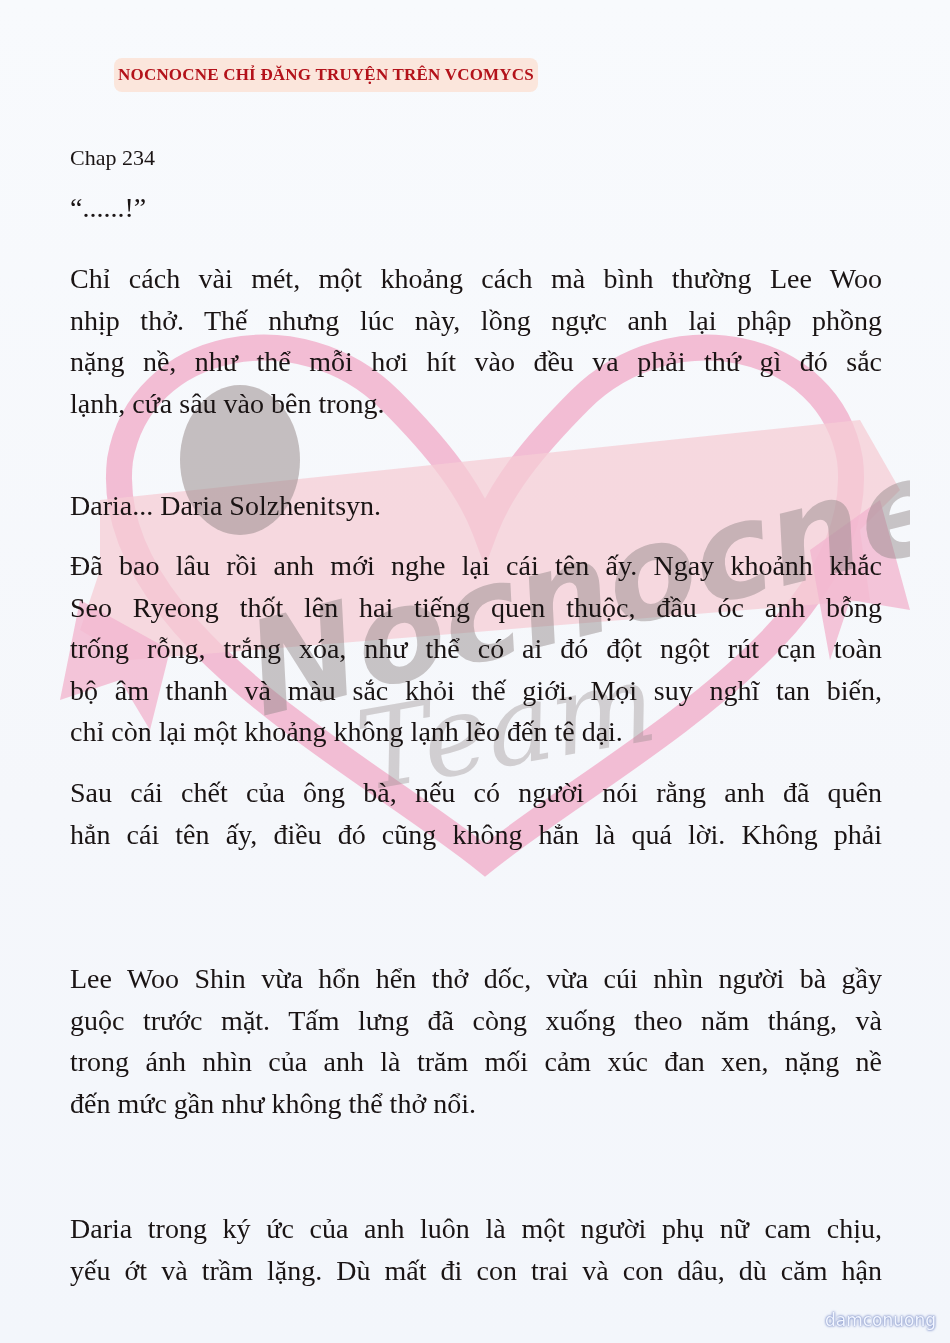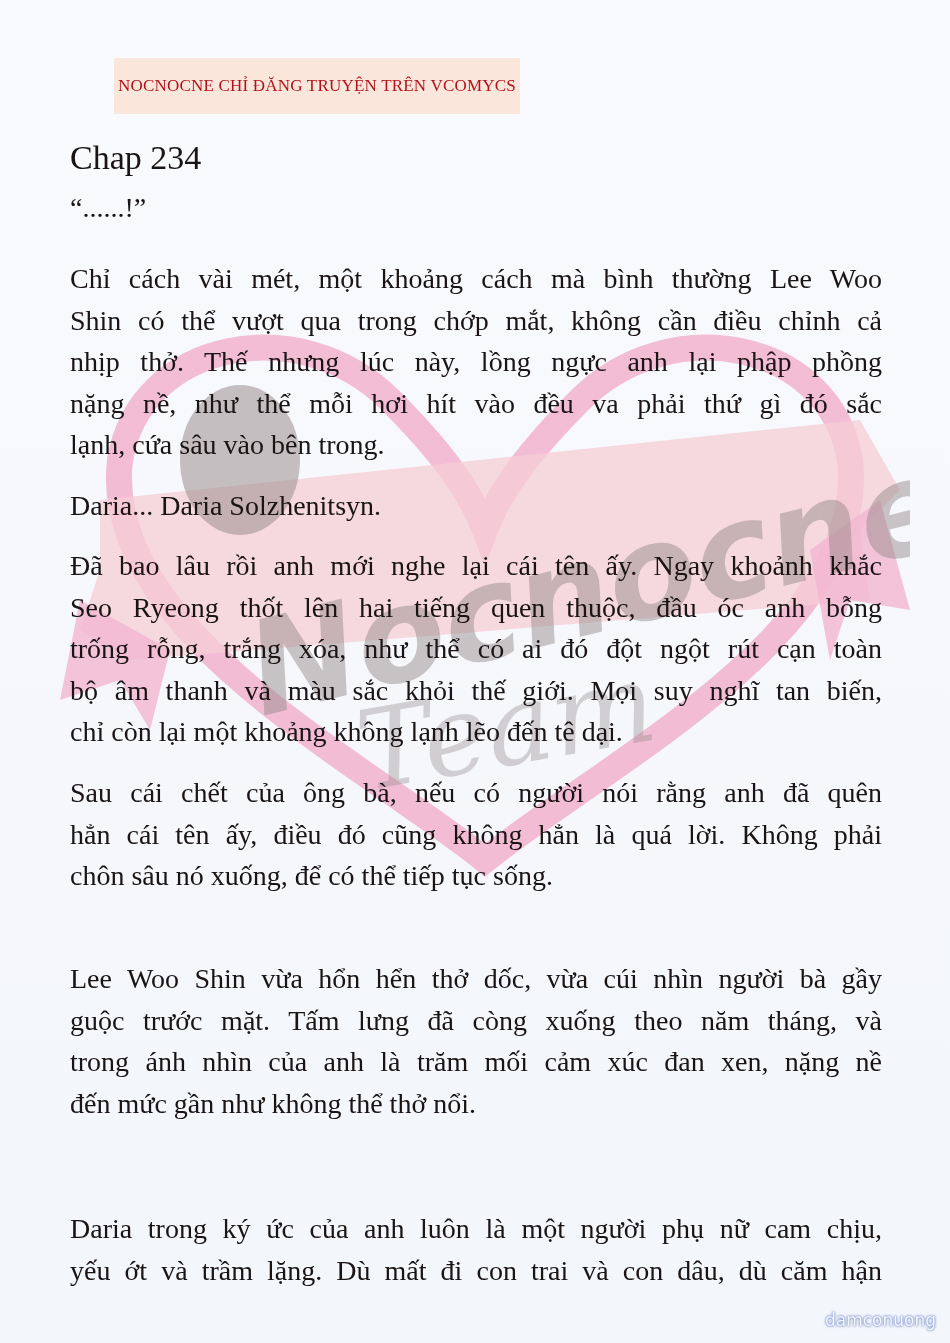--- a/index.html
+++ b/index.html
@@ -1,21 +1,21 @@
 <!DOCTYPE html>
 <html><head>
 <meta charset="utf-8">
 <style>
   html,body{margin:0;padding:0;}
   body{width:950px;height:1343px;background:#f7f9fc;position:relative;overflow:hidden;font-family:"Liberation Serif","DejaVu Serif",serif;color:#1a1414;}
   .page{position:absolute;inset:0;background:linear-gradient(180deg,#f8fafd 0%,#f5f7fb 60%,#f3f6fb 100%);}
   .watermark{position:absolute;left:60px;top:300px;width:850px;height:600px;pointer-events:none;}
-  .header-banner{position:absolute;left:114px;top:58px;padding:18px 4px;background:#fbe6dc;color:#b3121a;font-weight:normal;font-size:17px;letter-spacing:0.2px;font-family:"Liberation Serif",serif;}
+  .header-banner{position:absolute;left:114px;top:58px;padding:7px 4px;background:#fbe6dc;color:#b3121a;font-weight:bold;font-size:17px;letter-spacing:0.2px;font-family:"Liberation Serif",serif;border-radius:8px;}
   .content{position:absolute;left:70px;top:0;width:812px;}
-  .chap{position:absolute;top:140px;left:0;font-size:34px;line-height:36px;}
+  .chap{position:absolute;top:140px;left:0;font-size:22px;line-height:36px;}
   .para{position:absolute;left:0;width:812px;font-size:28px;line-height:41.5px;text-align:justify;text-align-last:left;}
   .line{display:block;white-space:nowrap;text-align:justify;text-align-last:justify;}
   .line.last{text-align-last:left;}
   .footer-logo{position:absolute;left:16px;top:1296px;font-family:"DejaVu Sans",sans-serif;font-style:italic;font-weight:bold;font-size:26px;color:#7f8fd0;letter-spacing:-1px;margin-top:47px;}
   .footer-credit{position:absolute;right:14px;top:1310px;font-family:"DejaVu Sans",sans-serif;font-size:17px;color:#f2f6ff;text-shadow:0 0 3px #7c8fc9,0 0 2px #5f74b8;}
 </style>
 </head>
 <body>
 
 <div class="page">
@@ -34,42 +34,40 @@
 
   <div class="content">
     <div class="chap">Chap 234</div>
 
     <div class="para" style="top:187px">
       <span class="line last">“......!”</span>
     </div>
 
     <div class="para" style="top:258px">
       <span class="line">Chỉ cách vài mét, một khoảng cách mà bình thường Lee Woo</span>
-      <span class="line">Shin có thể vượt qua trong chớp mắt, không cần điều chỉnh cả</span>
       <span class="line">nhịp thở. Thế nhưng lúc này, lồng ngực anh lại phập phồng</span>
       <span class="line">nặng nề, như thể mỗi hơi hít vào đều va phải thứ gì đó sắc</span>
       <span class="line last">lạnh, cứa sâu vào bên trong.</span>
     </div>
 
     <div class="para" style="top:485px">
       <span class="line last">Daria... Daria Solzhenitsyn.</span>
     </div>
 
     <div class="para" style="top:545px">
       <span class="line">Đã bao lâu rồi anh mới nghe lại cái tên ấy. Ngay khoảnh khắc</span>
       <span class="line">Seo Ryeong thốt lên hai tiếng quen thuộc, đầu óc anh bỗng</span>
       <span class="line">trống rỗng, trắng xóa, như thể có ai đó đột ngột rút cạn toàn</span>
       <span class="line">bộ âm thanh và màu sắc khỏi thế giới. Mọi suy nghĩ tan biến,</span>
       <span class="line last">chỉ còn lại một khoảng không lạnh lẽo đến tê dại.</span>
     </div>
 
     <div class="para" style="top:772px">
       <span class="line">Sau cái chết của ông bà, nếu có người nói rằng anh đã quên</span>
       <span class="line">hẳn cái tên ấy, điều đó cũng không hẳn là quá lời. Không phải</span>
-      <span class="line last">chôn sâu nó xuống, để có thể tiếp tục sống.</span>
     </div>
 
     <div class="para" style="top:958px">
       <span class="line">Lee Woo Shin vừa hổn hển thở dốc, vừa cúi nhìn người bà gầy</span>
       <span class="line">guộc trước mặt. Tấm lưng đã còng xuống theo năm tháng, và</span>
       <span class="line">trong ánh nhìn của anh là trăm mối cảm xúc đan xen, nặng nề</span>
       <span class="line last">đến mức gần như không thể thở nổi.</span>
     </div>
 
     <div class="para" style="top:1208px">

